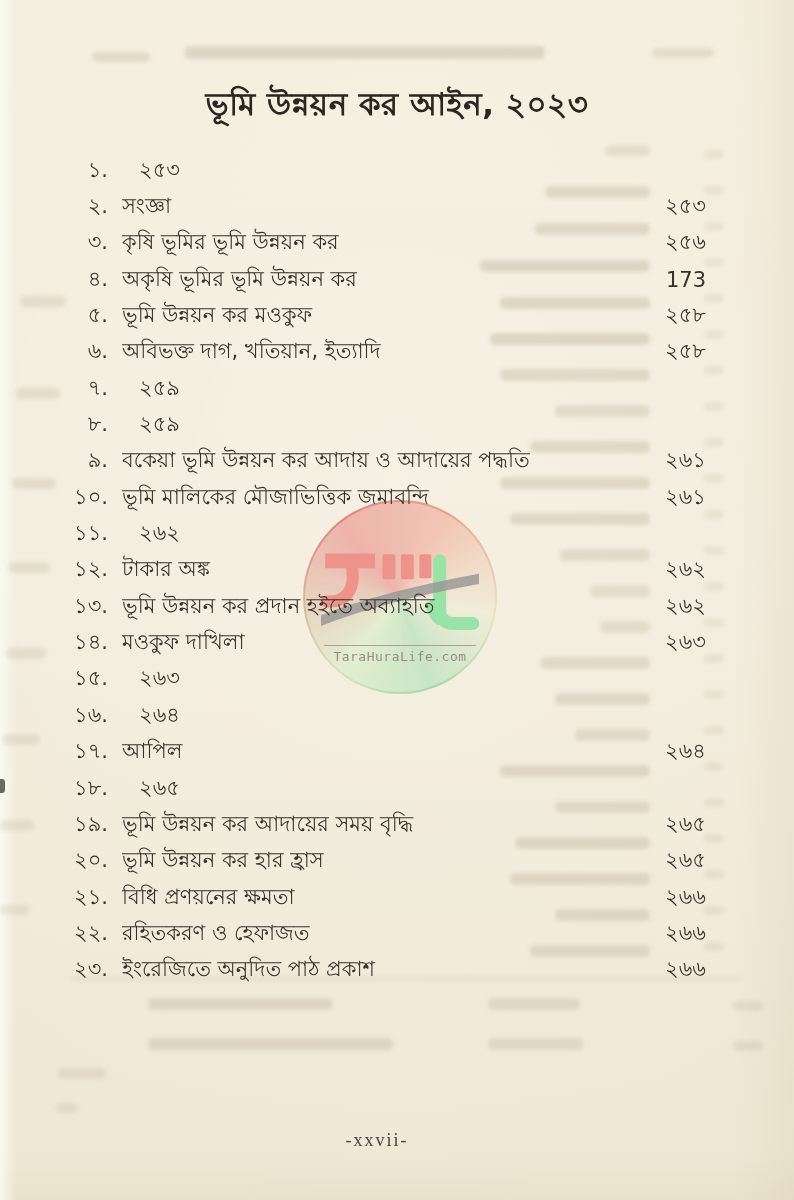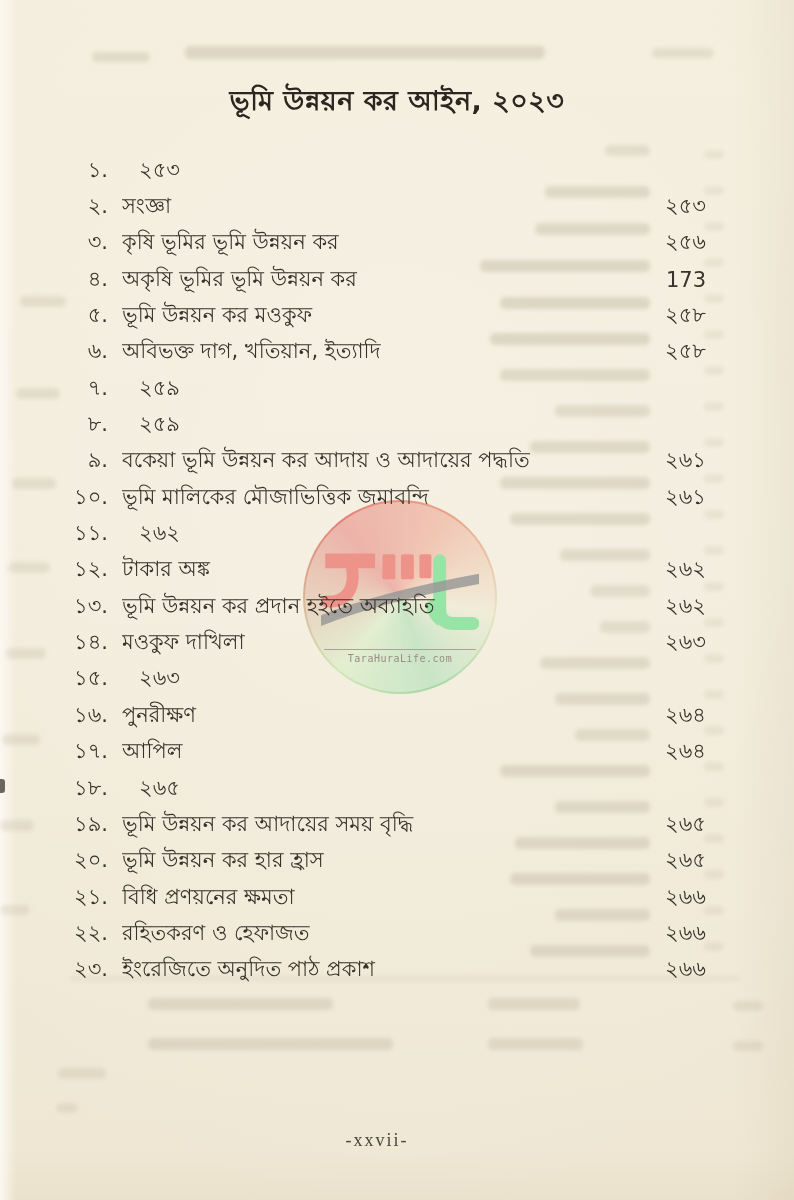--- a/index.html
+++ b/index.html
@@ -21,25 +21,25 @@
   
   .wm{position:absolute;left:303px;top:500px;width:194px;height:194px;border-radius:50%;
       z-index:2;opacity:.9;
       background:conic-gradient(from -40deg,#e2766b 0deg,#e89a7e 70deg,#e8e3c2 140deg,
                  #9cd6a0 200deg,#cfe6b4 260deg,#e2766b 360deg);}
   .wm-inner{position:absolute;inset:2px;border-radius:50%;
       background:rgba(253,251,245,0.42);overflow:hidden;}
   .wm-inner svg{position:absolute;left:16px;top:44px;width:158px;height:96px;}
   .wm-text{position:absolute;left:50%;transform:translateX(-50%);bottom:28px;width:152px;
       text-align:center;border-top:1px solid #a39a8d;padding-top:3px;
-      font-family:"DejaVu Sans Mono",monospace;font-size:10px;letter-spacing:.5px;
+      font-family:"DejaVu Sans Mono",monospace;font-size:13px;letter-spacing:.5px;
       color:#8f837a;white-space:nowrap;}
   
   .title{position:absolute;left:0;right:0;top:80px;margin:0;text-align:center;z-index:3;
-      font-size:27px;font-weight:bold;color:#2b2620;letter-spacing:.5px;}
+      font-size:31px;font-weight:bold;color:#2b2620;letter-spacing:.5px;}
   .toc{position:absolute;left:66px;top:153px;width:640px;z-index:3;}
   .row{display:flex;align-items:center;height:36.35px;font-size:21px;font-weight:500;
       color:#37322a;}
   .num{flex:none;width:42px;text-align:right;padding-right:14px;}
   .label{flex:1;white-space:nowrap;overflow:hidden;}
   .pg{flex:none;width:58px;text-align:right;}
   .footer{position:absolute;left:0;right:40px;top:1130px;text-align:center;z-index:3;
       font-family:"Liberation Serif",serif;font-size:18px;letter-spacing:2px;color:#4a463e;}
   .speck{position:absolute;left:0;top:779px;width:5px;height:14px;background:#3a372f;
       opacity:.75;border-radius:0 3px 3px 0;z-index:1;}
@@ -218,21 +218,20 @@
       <span class="pg">২৬৩</span>
     </div>
 
     <div class="row">
       <span class="num">১৫.</span>
       <span class="pg">২৬৩</span>
     </div>
 
     <div class="row">
       <span class="num">১৬.</span>
-      <span class="label">পুনরীক্ষণ</span>
       <span class="pg">২৬৪</span>
     </div>
 
     <div class="row">
       <span class="num">১৭.</span>
       <span class="label">আপিল</span>
       <span class="pg">২৬৪</span>
     </div>
 
     <div class="row">

